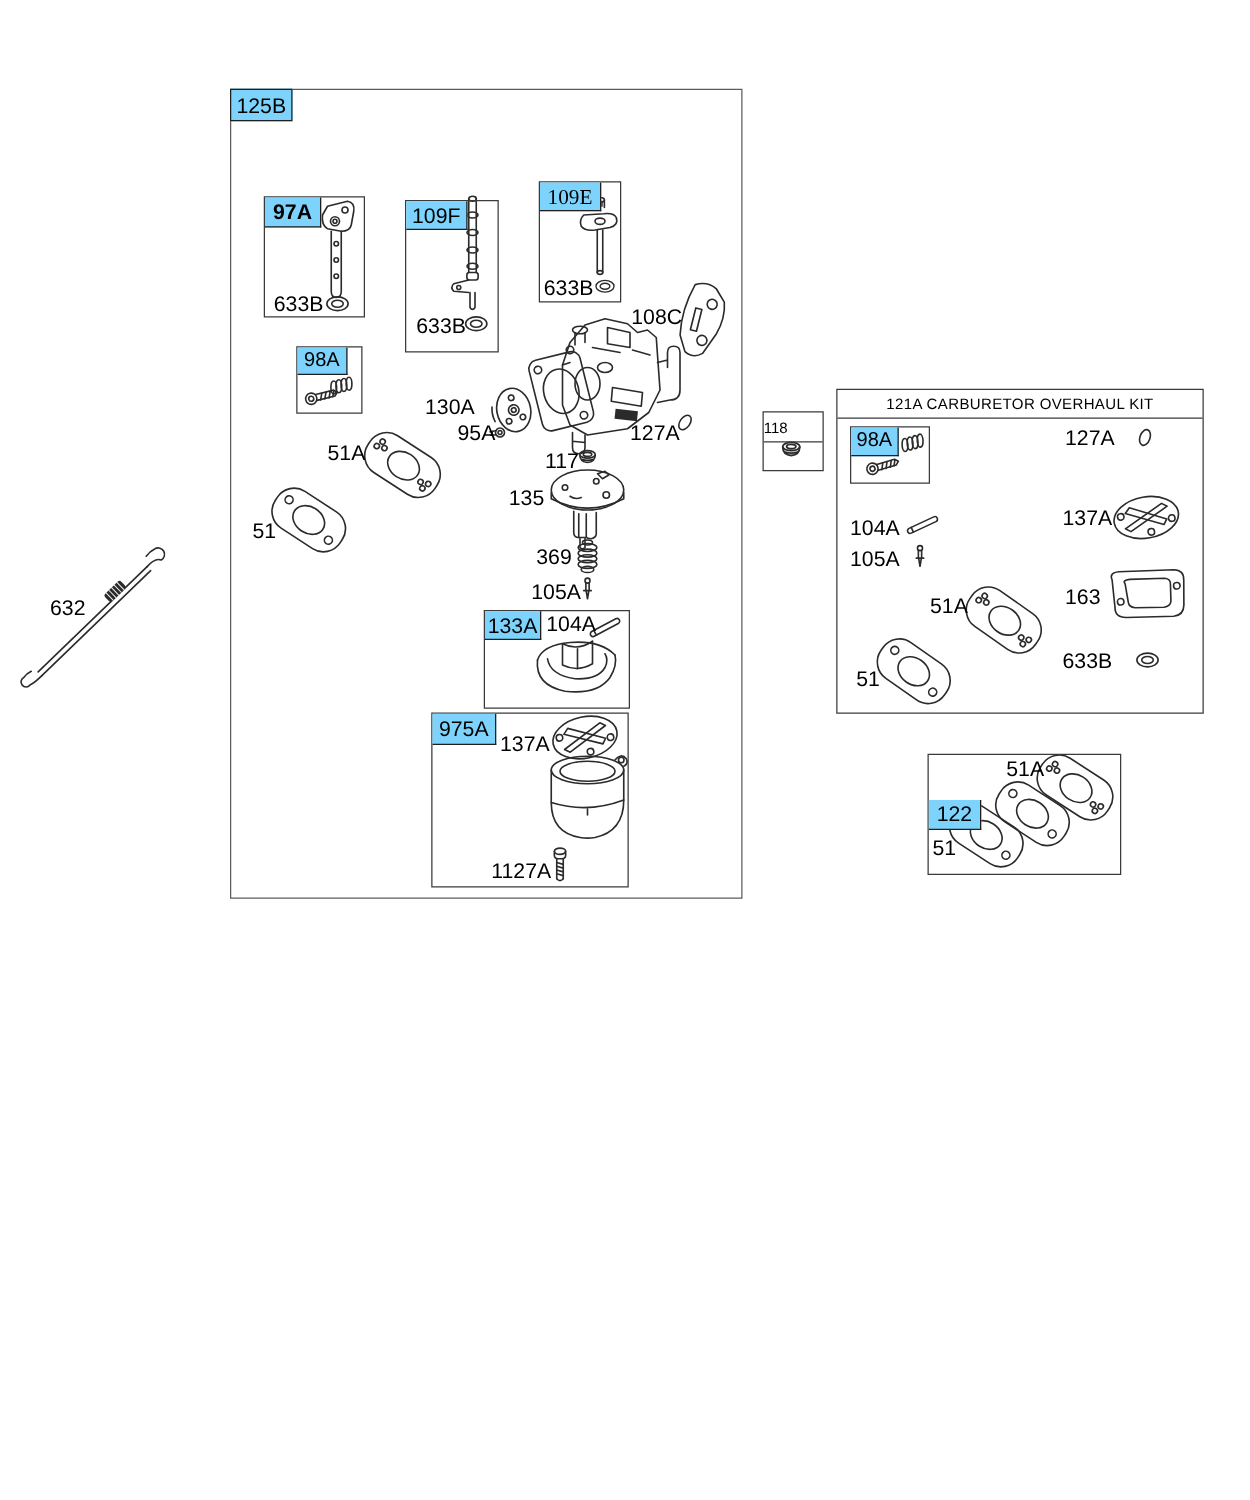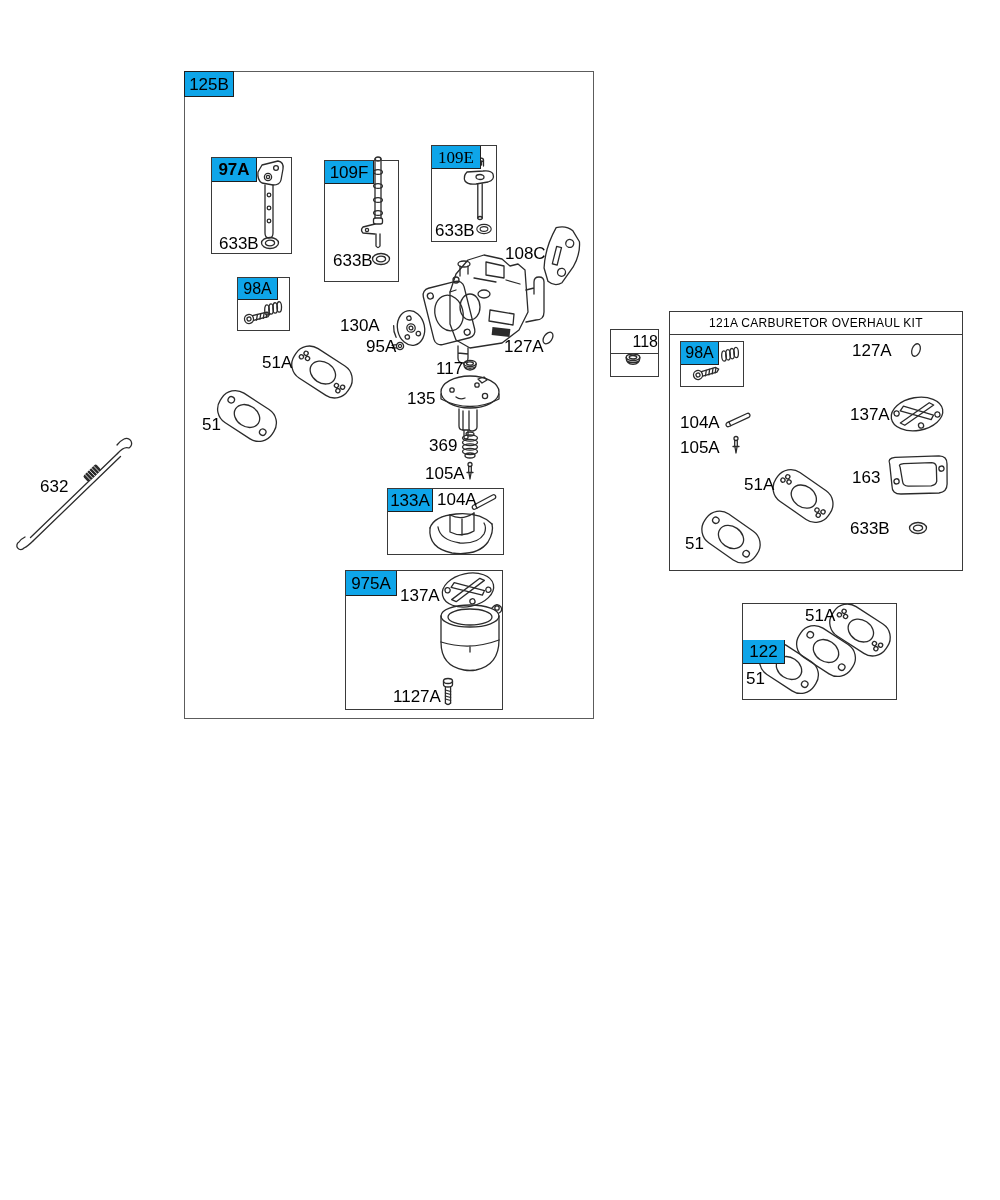--- a/index.html
+++ b/index.html
@@ -4,38 +4,38 @@
 <style>
   html,body{margin:0;padding:0;background:#fff;}
   #canvas{
     position:relative;width:1000px;height:1200px;background:#ffffff;
     font-family:"Liberation Sans",sans-serif;color:#000;overflow:hidden;
   }
   #art{position:absolute;left:0;top:0;width:1000px;height:1200px;}
   .box{position:absolute;border:1.5px solid #5c5c5c;background:transparent;box-sizing:border-box;}
   .box.dark{border-color:#3a3a3a;}
   .tag{
-    position:absolute;border:1.6px solid #1f1f1f;background:#0ea5e9;box-sizing:border-box;
+    position:absolute;border:1.6px solid #1f1f1f;background:#7dd3fc;box-sizing:border-box;
     display:flex;align-items:center;justify-content:center;
     font-size:17px;line-height:1;white-space:nowrap;z-index:4;
   }
   .tag.corner{border-top:none;border-left:none;}
   .tag.sm{font-size:16px;}
   .lbl{
     position:absolute;font-size:17px;line-height:1;white-space:nowrap;z-index:3;
   }
   .titlebar{
     position:absolute;left:0;top:0;width:100%;height:23px;box-sizing:border-box;
     border-bottom:1.5px solid #3a3a3a;display:flex;align-items:center;justify-content:center;
     font-size:12px;letter-spacing:.3px;
   }
   .cell118{
     position:absolute;left:0;top:0;width:100%;height:24px;box-sizing:border-box;
-    border-bottom:1.5px solid #3a3a3a;display:flex;align-items:center;justify-content:flex-end;
-    font-size:16px;
+    border-bottom:1.5px solid #3a3a3a;display:flex;align-items:center;justify-content:flex-start;
+    font-size:12px;
   }
   svg .ln{fill:none;stroke:#2b2b2b;stroke-width:1.3;stroke-linecap:round;stroke-linejoin:round;}
 </style>
 </head>
 <body>
 
 <div id="canvas">
 
   <svg id="art" viewBox="0 0 1000 1200">
     <defs>
@@ -311,21 +311,21 @@
   <div class="lbl" style="left:340px;top:317px;">130A</div>
   <div class="lbl" style="left:366px;top:338px;">95A</div>
   <div class="lbl" style="left:504px;top:338px;">127A</div>
   <div class="lbl" style="left:436px;top:360px;">117</div>
   <div class="lbl" style="left:407px;top:390px;">135</div>
   <div class="lbl" style="left:429px;top:437px;">369</div>
   <div class="lbl" style="left:425px;top:465px;">105A</div>
   <div class="lbl" style="left:262px;top:354px;">51A</div>
   <div class="lbl" style="left:202px;top:416px;">51</div>
 
-  <div class="box dark" style="left:387px;top:488px;width:117px;height:67px;">
+  <div class="box dark" style="left:387px;top:488px;width:117px;height:79px;">
     <div class="tag corner" style="left:0;top:0;width:45px;height:23px;">
         <span>133A</span>
       </div>
   </div>
   <div class="lbl" style="left:437px;top:491px;">104A</div>
 
   <div class="box dark" style="left:345px;top:570px;width:158px;height:140px;">
     <div class="tag corner" style="left:0;top:0;width:51px;height:25px;">
         <span>975A</span>
       </div>

